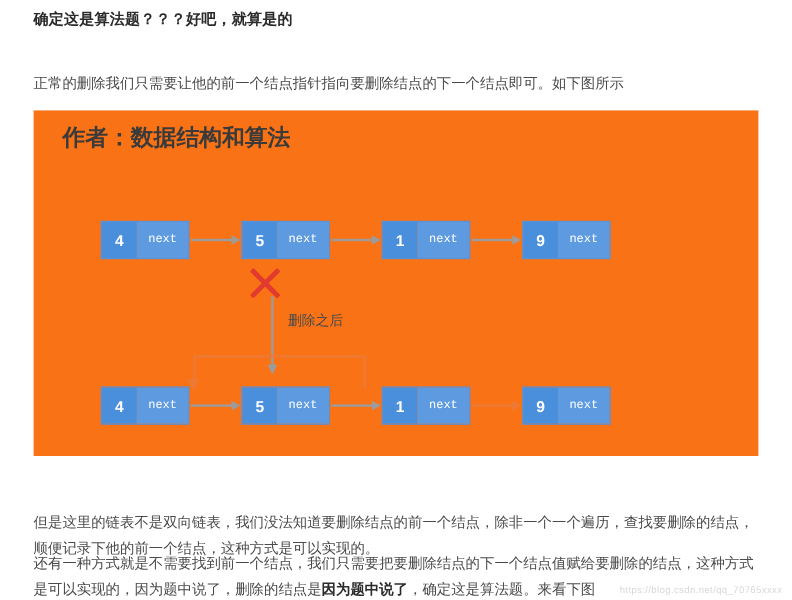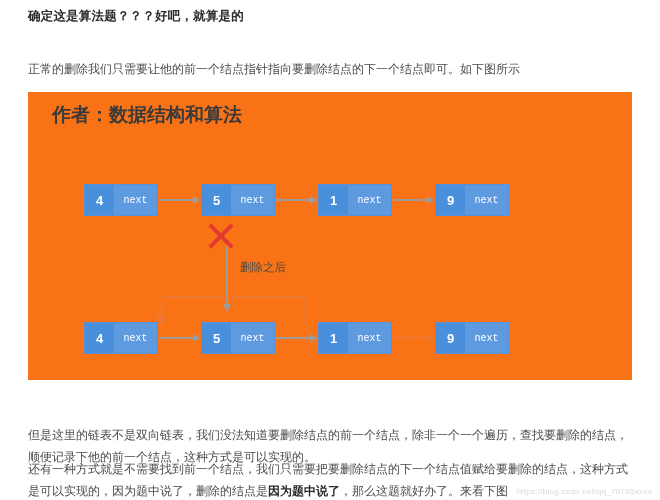--- a/index.html
+++ b/index.html
@@ -282,17 +282,17 @@
       <div class="node n3">
         <div class="val">9</div>
         <div class="next">next</div>
       </div>
     </div>
 
   </div>
 
   <div class="para p-body1">但是这里的链表不是双向链表，我们没法知道要删除结点的前一个结点，除非一个一个遍历，查找要删除的结点，顺便记录下他的前一个结点，这种方式是可以实现的。</div>
 
-  <div class="para p-body2"><span>还有一种方式就是不需要找到前一个结点，我们只需要把要删除结点的下一个结点值赋给要删除的结点，这种方式是可以实现的，因为题中说了，删除的结点是</span><span class="bold-inline">因为题中说了</span><span>，那么这题就好办了。来看下图</span></div>
+  <div class="para p-body2"><span>还有一种方式就是不需要找到前一个结点，我们只需要把要删除结点的下一个结点值赋给要删除的结点，这种方式是可以实现的，因为题中说了，删除的结点是</span><span class="bold-inline">因为题中说了</span><span>，确定这是算法题。来看下图</span></div>
 
   <div class="watermark">https://blog.csdn.net/qq_70765xxxx</div>
 
 </div>
 
 </body></html>

